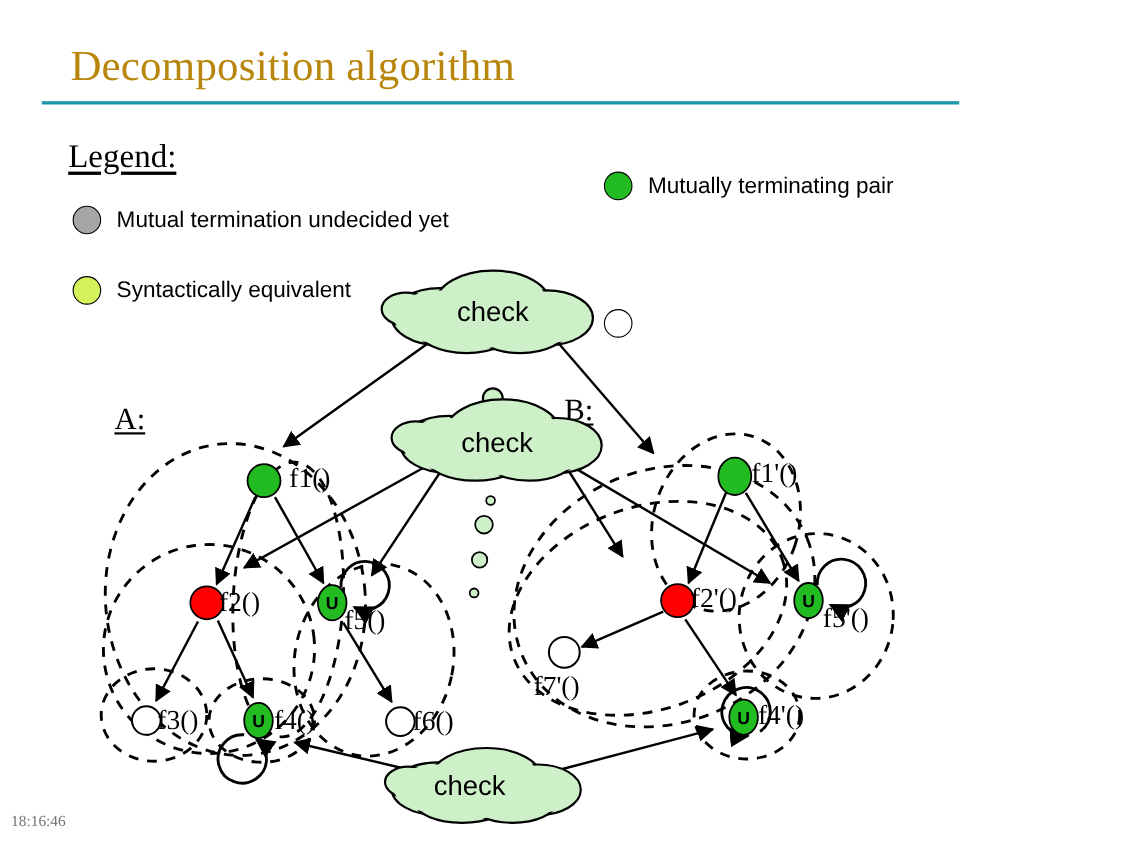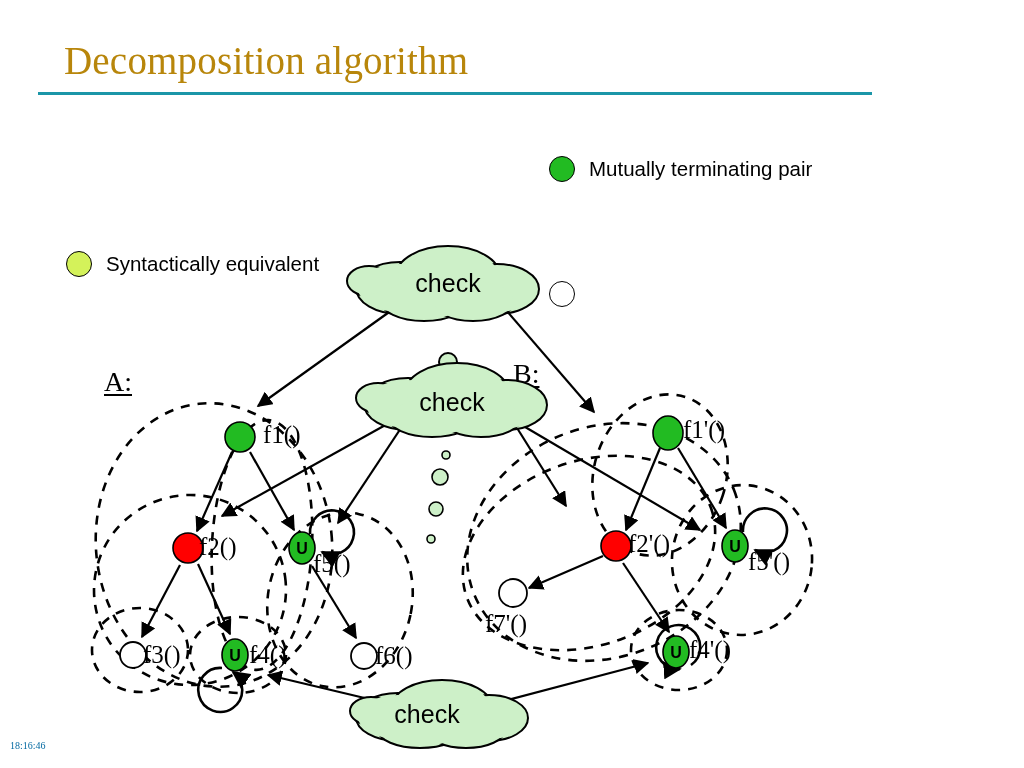--- a/index.html
+++ b/index.html
@@ -103,41 +103,46 @@
     font-weight: bold;
     fill: #000;
   }
 
   
   #timestamp {
     position: absolute;
     left: 10px;
     top: 740px;
     font-family: "Liberation Serif", serif;
-    font-size: 10px;
-    color: #0369a1;
+    font-size: 14px;
+    color: #737373;
   }
   #page-number {
     position: absolute;
     left: 941px;
     top: 712px;
     font-family: "Liberation Sans", sans-serif;
     font-size: 18px;
     color: #222;
   }
 </style>
 </head>
 <body>
 
 <div id="slide">
 
   <div id="title">Decomposition algorithm</div>
   <div id="title-rule"></div>
 
-
+  <div id="legend-heading">Legend:</div>
+
+  <div class="legend-row" style="left:66px; top:187px;">
+    <span class="legend-dot" style="background:#a6a6a6;"></span>
+    <span class="legend-text">Mutual termination undecided yet</span>
+  </div>
   <div class="legend-row" style="left:66px; top:251px;">
     <span class="legend-dot" style="background:#d4f25a;"></span>
     <span class="legend-text">Syntactically equivalent</span>
   </div>
 
   <div class="legend-row" style="left:549px; top:156px;">
     <span class="legend-dot" style="background:#22bb22;"></span>
     <span class="legend-text">Mutually terminating pair</span>
   </div>
   <div class="legend-row" style="left:549px; top:281px;">

